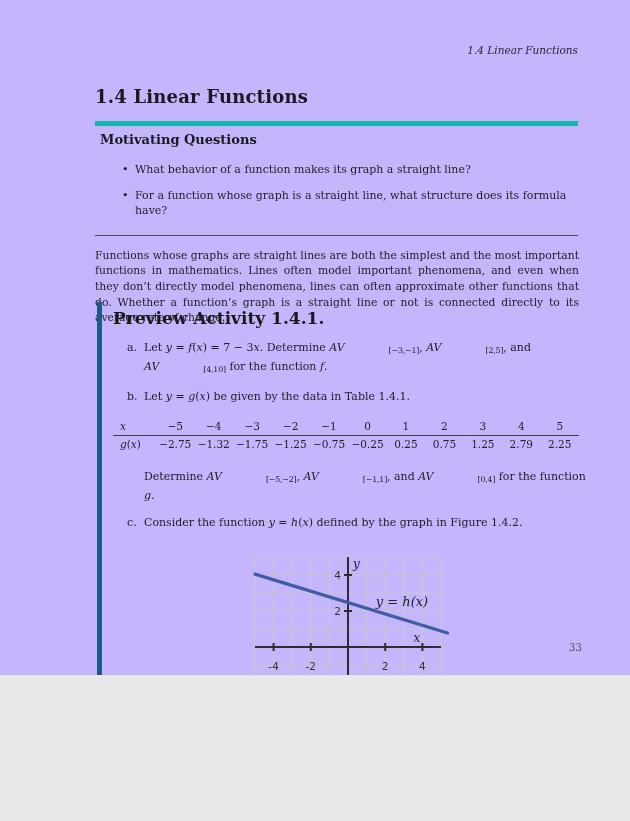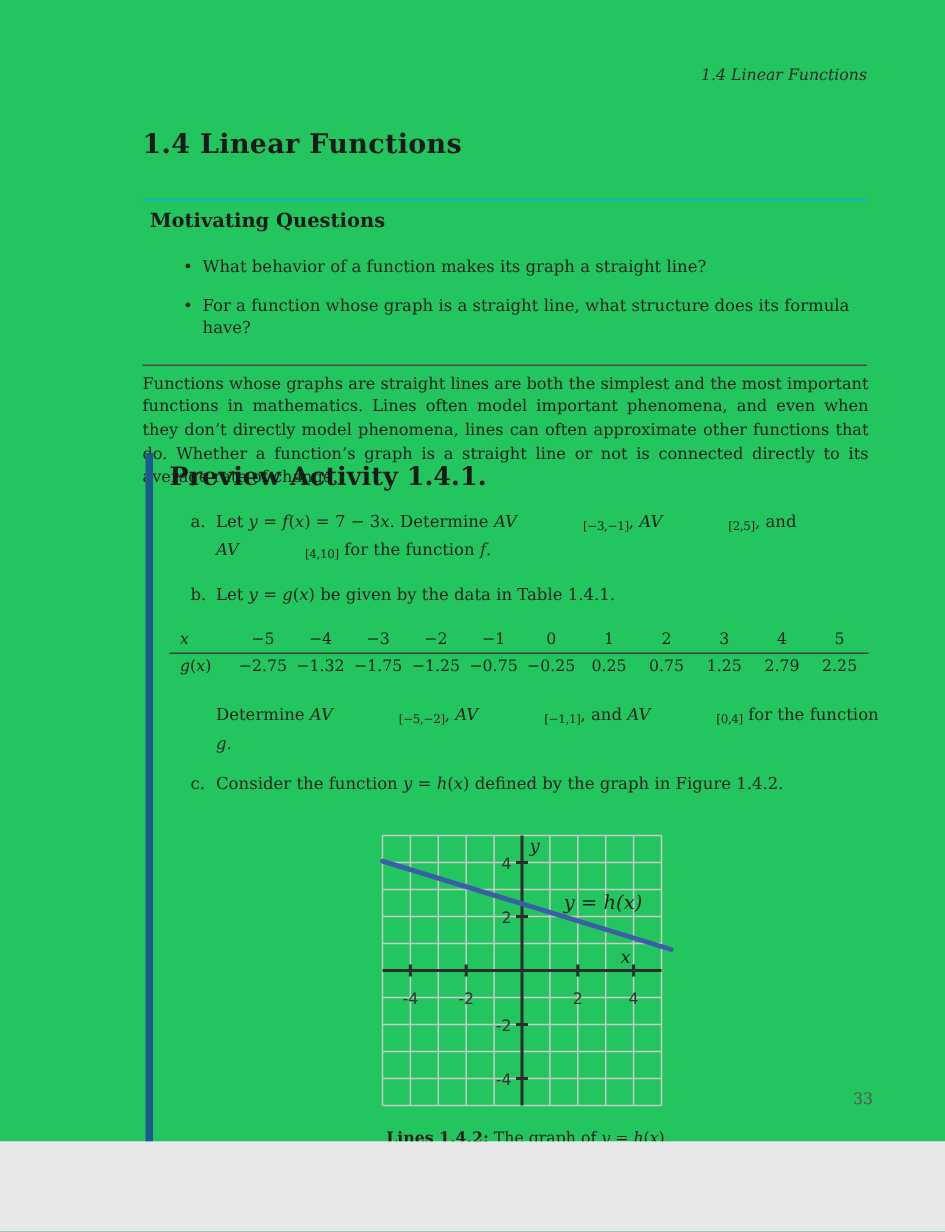--- a/index.html
+++ b/index.html
@@ -1,33 +1,33 @@
 <!DOCTYPE html>
 <html lang="en"><head>
 <meta charset="utf-8">
 <style>
   html,body{margin:0;padding:0;background:#e8e8e8;}
   .page{
-    position:relative; width:630px; height:761px; margin:0 auto;
-    background:#22c55e; color:#1f1f1f;
+    position:relative; width:630px; height:675px; margin:0 auto;
+    background:#c4b5fd; color:#1f1f1f;
     font-family:"DejaVu Serif", serif; font-size:11px;
     overflow:hidden;
     text-decoration:underline;
   }
   .running-head{
     position:absolute; top:44px; right:52px;
     font-style:italic; font-size:10.5px; color:#2a2a2a;
   }
   .section-title{
     position:absolute; top:74px; left:95px;
     font-size:18px; font-weight:bold; letter-spacing:0.2px; color:#1a1a1a;
   }
   .mq-box{
-    position:absolute; top:132px; left:95px; width:483px;
-    border-top:2px solid #14b8a6; border-bottom:1px solid #4a4a4a;
+    position:absolute; top:121px; left:95px; width:483px;
+    border-top:5px solid #14b8a6; border-bottom:1px solid #4a4a4a;
     padding:6px 0 6px 0;
   }
   .mq-heading{font-size:13px; font-weight:bold; margin-left:5px; color:#1a1a1a;}
   .mq-bullets{margin:15px 0 2px 0; padding:0; list-style:none;}
   .mq-bullets li{
     position:relative; margin:0 0 11px 40px; padding:0;
     font-size:11px; line-height:15px;
   }
   .mq-bullets li::before{
     content:"•"; position:absolute; left:-13px; top:0; font-size:11px;

